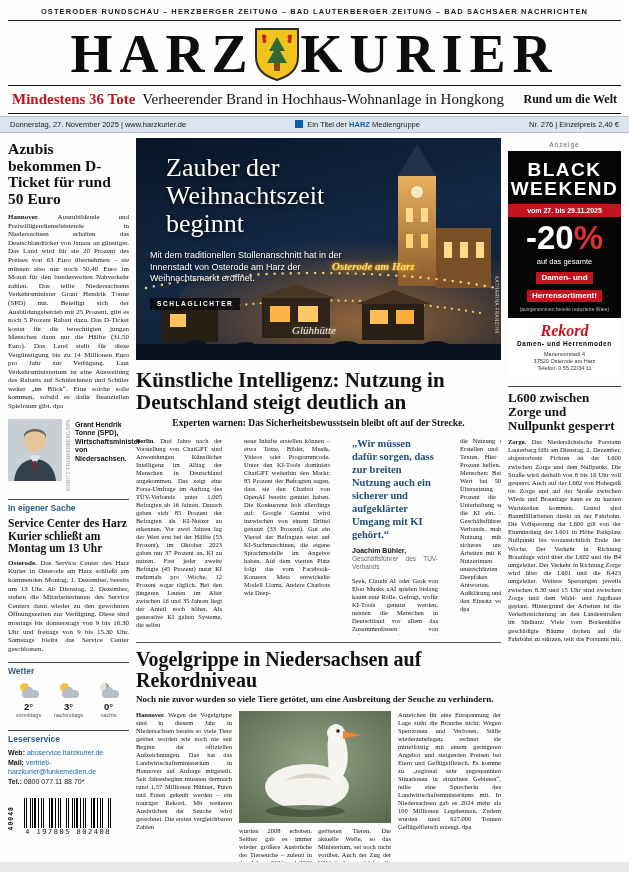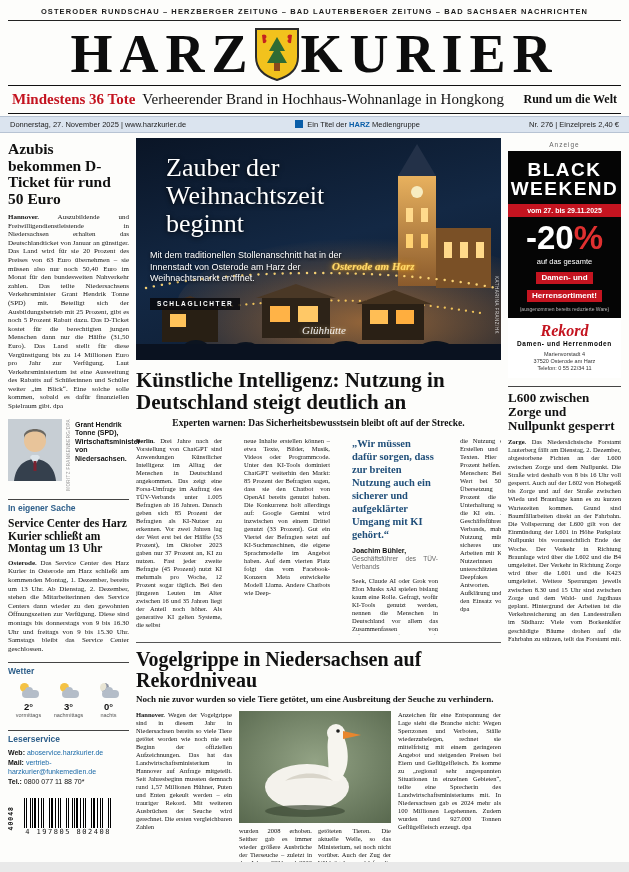--- a/index.html
+++ b/index.html
@@ -83,21 +83,21 @@
     background:linear-gradient(165deg,#0a1526 0%,#132844 48%,#0c1a2e 100%); }
   .hero svg { position:absolute; inset:0; }
   .hero-hl { position:absolute; left:30px; top:16px; font:400 26px/28px "Liberation Serif", serif;
     text-shadow:0 1px 5px rgba(0,0,0,.85); }
   .hero-stand { position:absolute; left:14px; top:112px; width:220px;
     font:9px/11.5px "Liberation Sans", sans-serif; text-shadow:0 1px 3px rgba(0,0,0,.9); }
   .hero-tag { position:absolute; left:14px; top:160px; background:rgba(8,8,12,.85);
     padding:2px 7px; font:700 6.5px/8px "Liberation Sans", sans-serif; letter-spacing:1.6px; }
   .hero-sign1 { position:absolute; left:196px; top:122px; font:italic 700 11px "Liberation Serif", serif;
     color:#ffd96b; text-shadow:0 0 7px #ff9d00, 0 0 2px #ffce4d; }
-  .hero-sign2 { position:absolute; left:166px; top:186px; font:italic 11px "Liberation Serif", serif;
+  .hero-sign2 { position:absolute; left:156px; top:186px; font:italic 11px "Liberation Serif", serif;
     color:#fff; opacity:.92; text-shadow:0 0 4px rgba(255,220,150,.6); }
   .hero-credit { position:absolute; right:2px; bottom:26px; writing-mode:vertical-rl;
     font:4.5px "Liberation Sans", sans-serif; color:rgba(255,255,255,.75); letter-spacing:.5px; }
   
   .ki-hl { font:700 21px/22px "Liberation Serif", serif; margin:9px 0 5px; }
   .ki-sub { font:700 9.5px/11px "Liberation Serif", serif; text-align:center; margin-bottom:8px; }
   .ki-cols { display:flex; gap:22px; height:198px; overflow:hidden; }
   .ki-col { width:86px; flex:none; font:6.5px/8px "Liberation Serif", serif; text-align:justify; hyphens:auto; overflow:hidden; }
   .quote-text { font:700 10.5px/13px "Liberation Serif", serif; color:#1f4e79; text-align:left; }
   .quote-name { font:700 7px/9px "Liberation Sans", sans-serif; margin-top:5px; }

